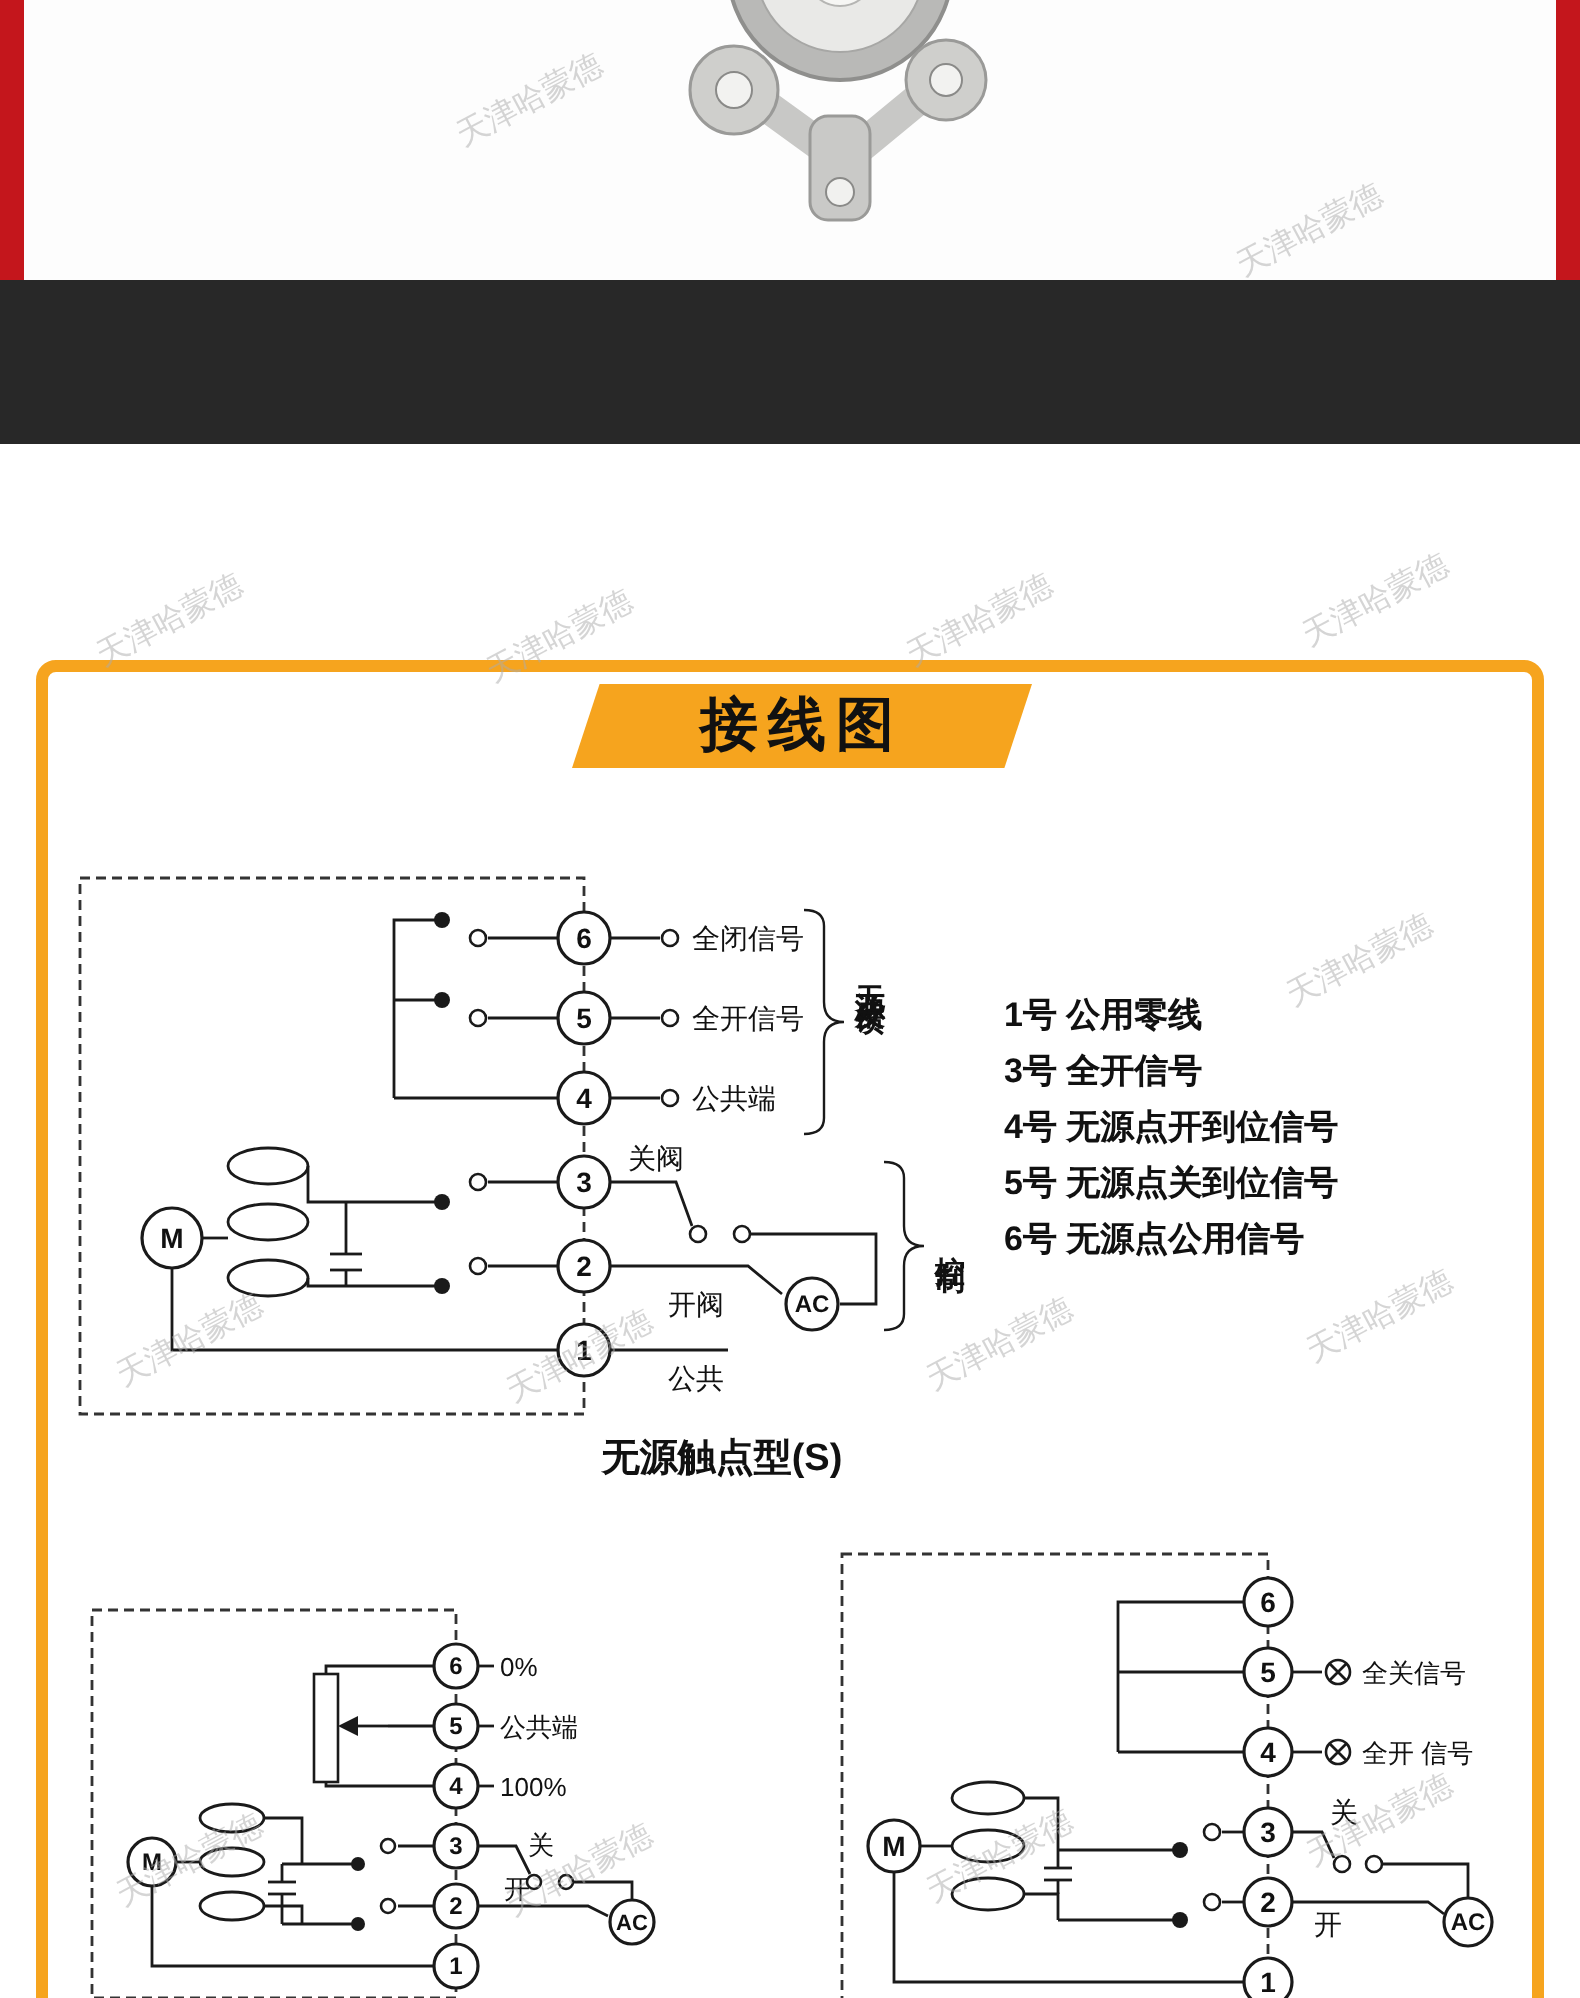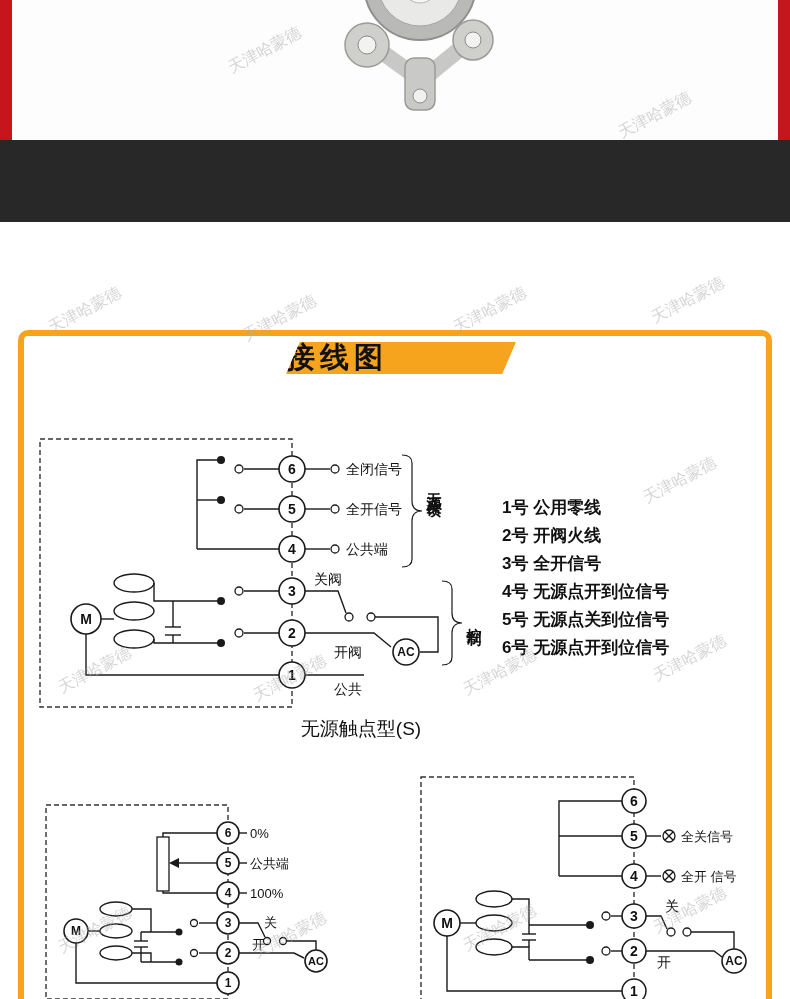--- a/index.html
+++ b/index.html
@@ -5,28 +5,28 @@
   html,body{margin:0;padding:0;background:#fff;}
   .page{position:relative;width:790px;height:999px;overflow:hidden;background:#fff;
         font-family:"Liberation Sans","DejaVu Sans",sans-serif;color:#111;}
   .strip{position:absolute;top:0;width:12px;height:140px;background:#c4161c;}
   .strip.left{left:0;} .strip.right{left:778px;}
   .photo-area{position:absolute;left:12px;top:0;width:766px;height:140px;background:#fdfdfd;}
   .photo-svg{position:absolute;left:323px;top:0;}
   .dark-band{position:absolute;left:0;top:140px;width:790px;height:82px;background:#282828;}
   .content-box{position:absolute;left:18px;top:330px;width:754px;height:700px;
                border:6px solid #f6a41e;border-radius:10px;background:#fff;box-sizing:border-box;}
-  .banner{position:absolute;left:262px;top:6px;width:230px;height:32px;background:#f6a41e;
+  .banner{position:absolute;left:262px;top:6px;width:230px;height:42px;background:#f6a41e;
           clip-path:polygon(6% 0,100% 0,94% 100%,0 100%);
-          display:flex;align-items:center;justify-content:flex-start;
+          display:flex;align-items:center;justify-content:center;
           font-size:29px;font-weight:bold;color:#111;letter-spacing:5px;}
   .legend{position:absolute;left:478px;top:158px;font-size:17px;font-weight:600;
           color:#111;line-height:28px;white-space:nowrap;}
   .caption{position:absolute;left:228px;top:380px;width:218px;text-align:center;
-           font-size:19px;font-weight:400;color:#111;}
+           font-size:19px;font-weight:700;color:#111;}
   .vlabel{position:absolute;writing-mode:vertical-rl;text-orientation:upright;
           font-size:15px;font-weight:600;color:#111;letter-spacing:3px;}
   .dgm{position:absolute;}
   .dash{fill:none;stroke:#333;stroke-width:1.4;stroke-dasharray:5 3;}
   .wire{stroke:#1a1a1a;stroke-width:1.4;fill:none;}
   .node{fill:#fff;stroke:#1a1a1a;stroke-width:1.3;}
   .dot{fill:#1a1a1a;stroke:none;}
   .term{fill:#fff;stroke:#1a1a1a;stroke-width:1.6;}
   .coil{fill:none;stroke:#1a1a1a;stroke-width:1.4;}
   .brace{fill:none;stroke:#1a1a1a;stroke-width:1.2;}
@@ -146,25 +146,24 @@
         <text class="lbl" x="280" y="153">关阀</text>
         <text class="lbl" x="300" y="226">开阀</text>
         <text class="lbl" x="300" y="263">公共</text>
       </g>
     </svg>
     <div class="vlabel" style="left:400px;top:145px">无源反馈</div>
     <div class="vlabel" style="left:440px;top:280px">控制</div>
 
     <div class="legend">
       <div>1号  公用零线</div>
-      <div>2号  开阀火线</div>
       <div>3号  全开信号</div>
       <div>4号  无源点开到位信号</div>
       <div>5号  无源点关到位信号</div>
-      <div>6号  无源点开到位信号</div>
+      <div>6号  无源点公用信号</div>
     </div>
 
     <div class="caption">无源触点型(S)</div>
 
     <svg class="dgm" style="left:12px;top:455px" width="310" height="215" viewBox="0 0 310 215">
       <rect class="dash" x="10" y="14" width="182" height="194"></rect>
       <g>
         <path class="wire" d="M203,42 H211"></path>
           <path class="wire" d="M203,72 H211"></path>
           <path class="wire" d="M203,102 H211"></path>

